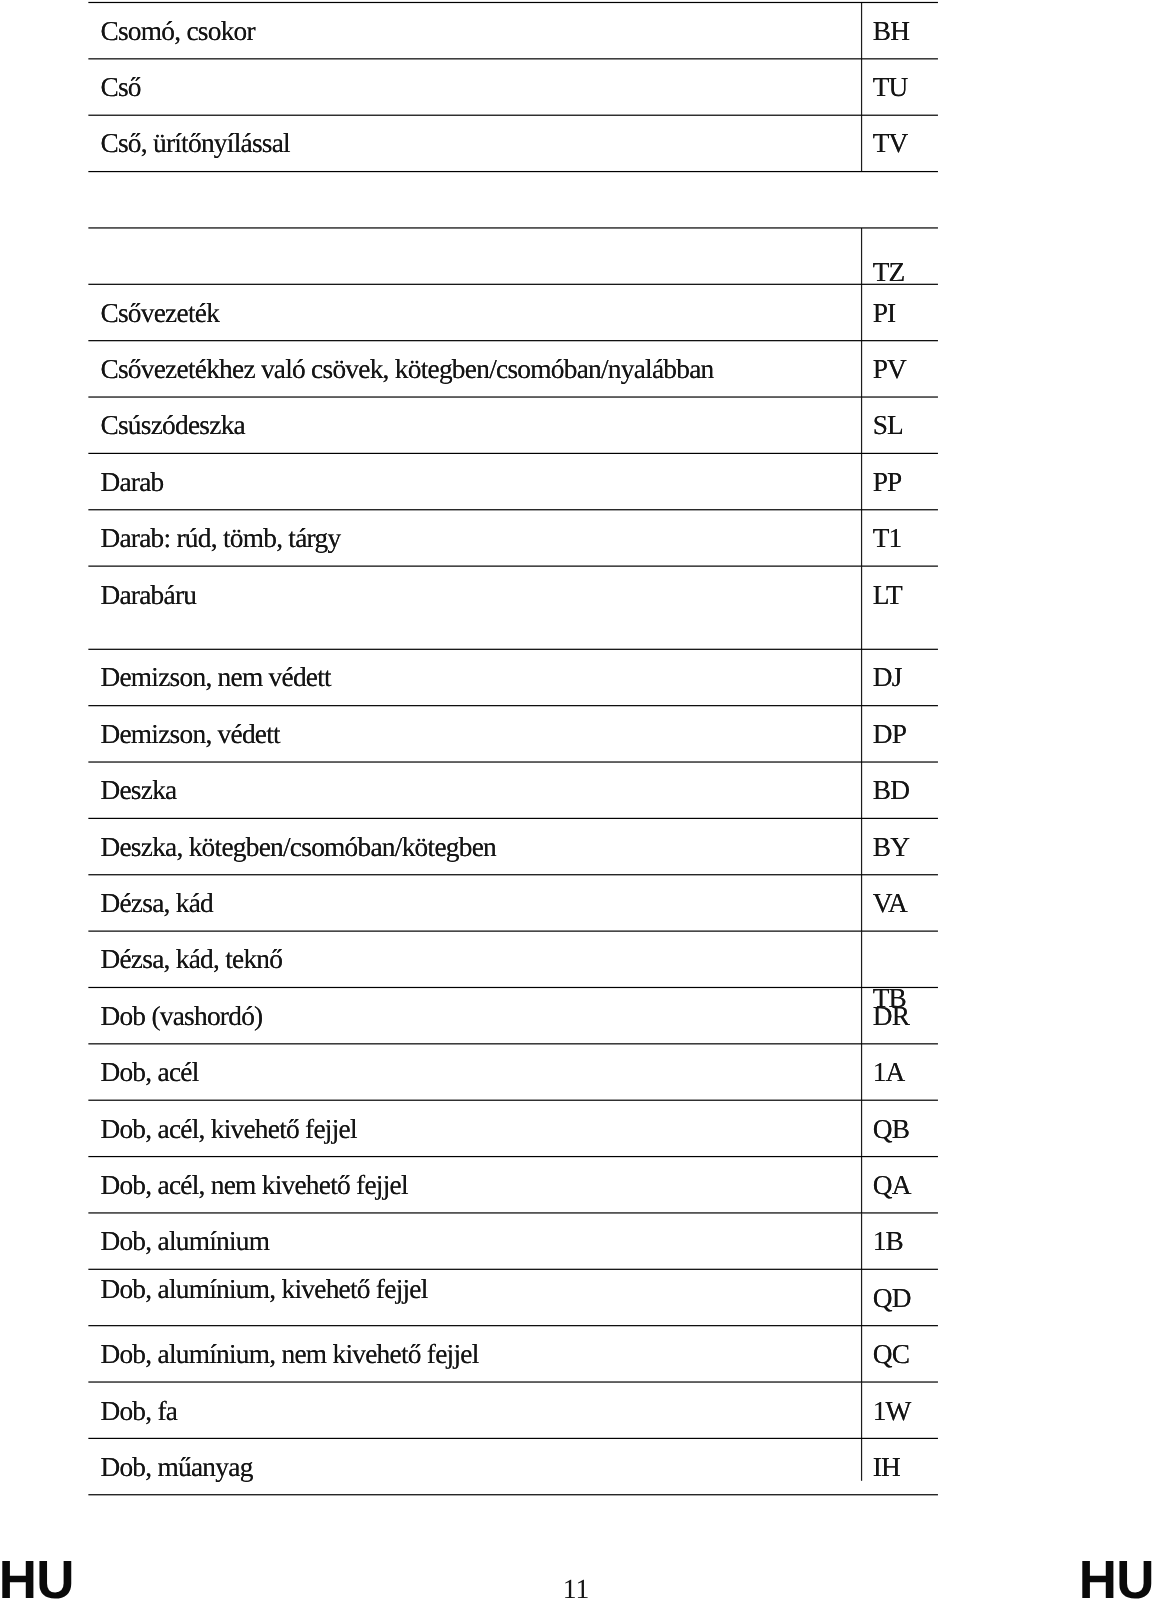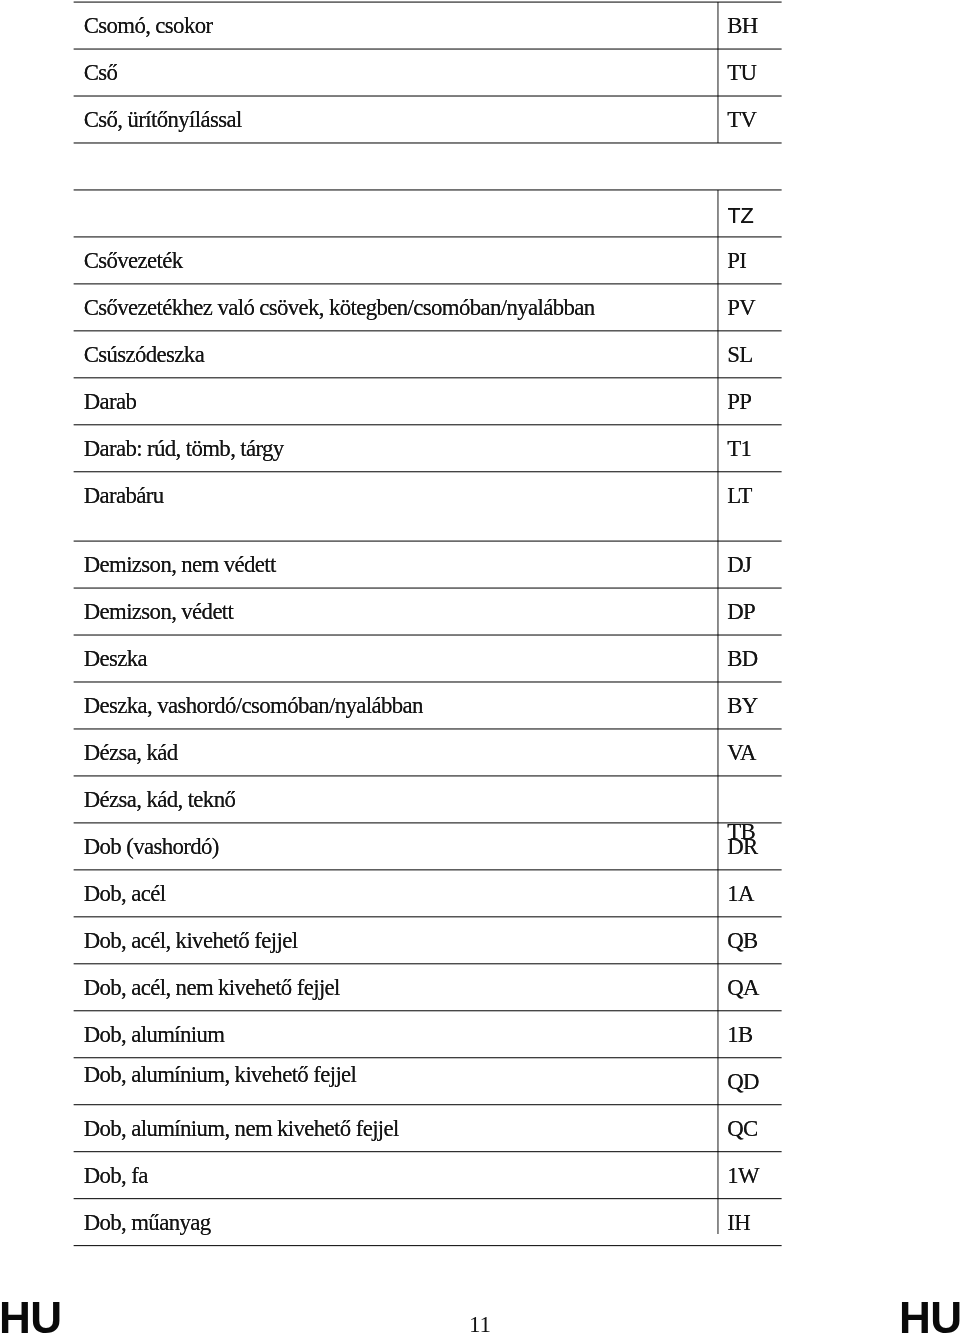--- a/index.html
+++ b/index.html
@@ -32,21 +32,21 @@
         <span class="term" style="top: 13.4px;">Cső</span>
         <span class="code" style="top: 13.4px;">TU</span>
       </div>
       <div class="row" style="top: 96.01px; height: 46.97px;">
         <div class="vline"></div>
         <span class="term" style="top: 13.4px;">Cső, ürítőnyílással</span>
         <span class="code" style="top: 13.4px;">TV</span>
       </div>
       <div class="row" style="top: 189.95px; height: 46.97px;">
         <div class="vline"></div>
-        <span class="code" style="top: 16px; font-family: Liberation Mono, monospace;">TZ</span>
+        <span class="code" style="top: 26px;">TZ</span>
       </div>
       <div class="row" style="top: 236.92px; height: 46.97px;">
         <div class="vline"></div>
         <span class="term" style="top: 13.4px;">Csővezeték</span>
         <span class="code" style="top: 13.4px;">PI</span>
       </div>
       <div class="row" style="top: 283.89px; height: 46.97px;">
         <div class="vline"></div>
         <span class="term" style="top: 13.4px;">Csővezetékhez való csövek, kötegben/csomóban/nyalábban</span>
         <span class="code" style="top: 13.4px;">PV</span>
@@ -81,21 +81,21 @@
         <span class="term" style="top: 13.4px;">Demizson, védett</span>
         <span class="code" style="top: 13.4px;">DP</span>
       </div>
       <div class="row" style="top: 635.02px; height: 46.97px;">
         <div class="vline"></div>
         <span class="term" style="top: 13.4px;">Deszka</span>
         <span class="code" style="top: 13.4px;">BD</span>
       </div>
       <div class="row" style="top: 681.99px; height: 46.97px;">
         <div class="vline"></div>
-        <span class="term" style="top: 13.4px;">Deszka, vashordó/csomóban/nyalábban</span>
+        <span class="term" style="top: 13.4px;">Deszka, kötegben/csomóban/kötegben</span>
         <span class="code" style="top: 13.4px;">BY</span>
       </div>
       <div class="row" style="top: 728.96px; height: 46.97px;">
         <div class="vline"></div>
         <span class="term" style="top: 13.4px;">Dézsa, kád</span>
         <span class="code" style="top: 13.4px;">VA</span>
       </div>
       <div class="row" style="top: 775.93px; height: 46.97px;">
         <div class="vline"></div>
         <span class="term" style="top: 13.4px;">Dézsa, kád, teknő</span>

